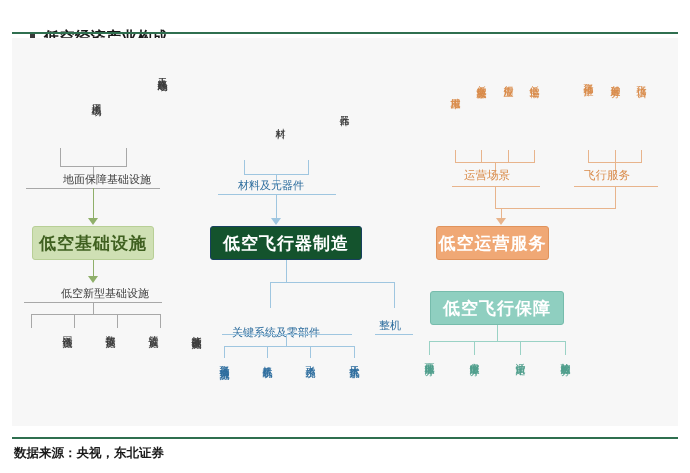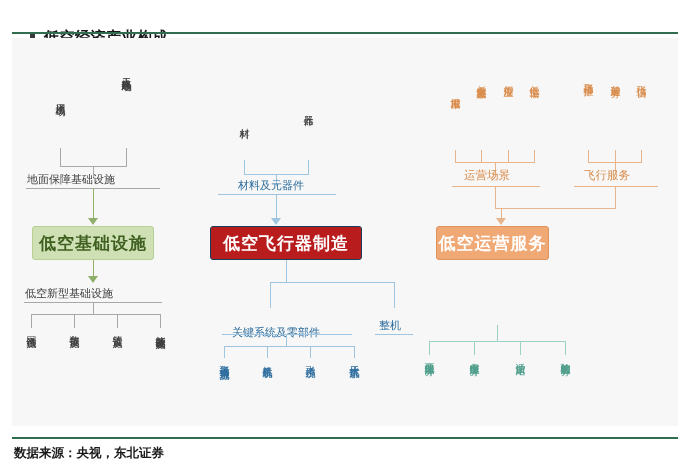--- a/index.html
+++ b/index.html
@@ -105,21 +105,21 @@
     color: #ffffff;
     border-radius: 3px;
     letter-spacing: 1px;
   }
   .box-green {
     background: #cfe0b4;
     border: 1px solid #b8cf96;
     color: #3f6020;
   }
   .box-blue {
-    background: #b91c1c;
+    background: #14532d;
     border: 1px solid #17405f;
     color: #ffffff;
   }
   .box-orange {
     background: #f0a875;
     border: 1px solid #e0935c;
     color: #ffffff;
   }
   .box-teal {
     background: #8fcfc0;
@@ -131,21 +131,21 @@
     background: #9e9e9e;
   }
   .line-green { background: #8faf6a; }
   .line-blue  { background: #9fc6e0; }
   .line-orange{ background: #e8b48c; }
   .line-teal  { background: #9ad2c5; }
   .line-gray  { background: #a8a8a8; }
   .txt-blue  { color: #2d6d9e; }
   .txt-orange{ color: #d98b4a; }
   .txt-teal  { color: #4f9e8c; }
-  .txt-gray  { color: #3c3c3c; }
+  .txt-gray  { color: #3c3c3c; margin-left: 36px; }
 </style>
 </head>
 <body>
 
 <div class="page">
 
   <div class="title-bar">
     <div class="title-accent"></div>
     <div class="title-text">低空经济产业构成</div>
   </div>
@@ -254,20 +254,21 @@
     <div class="line line-orange" style="left:562px; top:148px; width:84px; height:1px;"></div>
 
     <div class="line line-orange" style="left:483px; top:148px; width:1px; height:22px;"></div>
     <div class="line line-orange" style="left:603px; top:148px; width:1px; height:22px;"></div>
     <div class="line line-orange" style="left:483px; top:170px; width:121px; height:1px;"></div>
     <div class="line line-orange" style="left:489px; top:170px; width:1px; height:12px;"></div>
     <div style="position:absolute; left:484px; top:180px; width:0; height:0; border-left:5px solid transparent; border-right:5px solid transparent; border-top:7px solid #e8b48c;"></div>
 
     <div class="box box-orange" style="left:424px; top:188px; width:113px; height:34px;">低空运营服务</div>
 
+    <div class="box box-teal" style="left:418px; top:253px; width:134px; height:34px;">低空飞行保障</div>
 
     <div class="line line-teal" style="left:485px; top:287px; width:1px; height:16px;"></div>
     <div class="line line-teal" style="left:417px; top:303px; width:136px; height:1px;"></div>
     <div class="line line-teal" style="left:417px; top:303px; width:1px; height:14px;"></div>
     <div class="line line-teal" style="left:462px; top:303px; width:1px; height:14px;"></div>
     <div class="line line-teal" style="left:508px; top:303px; width:1px; height:14px;"></div>
     <div class="line line-teal" style="left:553px; top:303px; width:1px; height:14px;"></div>
 
     <div class="vtext txt-teal" style="left:411px; top:317px;">地面保障服务</div>
     <div class="vtext txt-teal" style="left:456px; top:317px;">空中保障服务</div>

